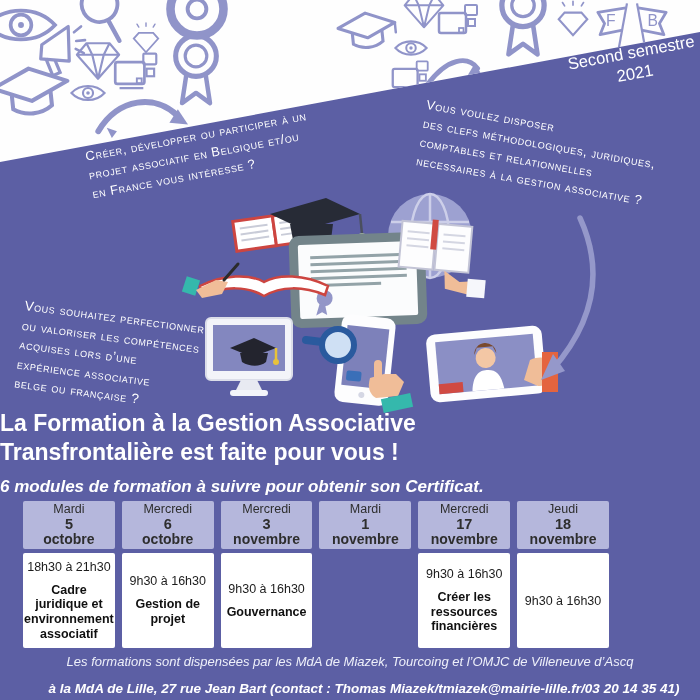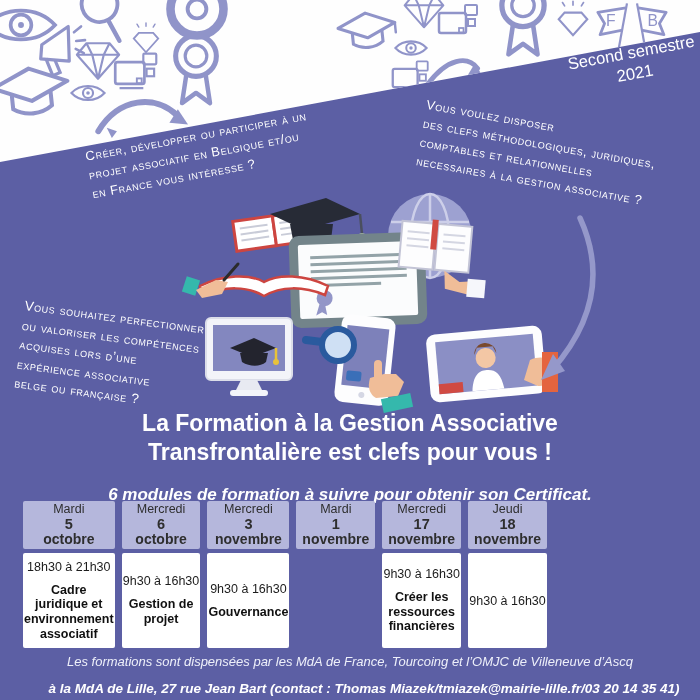--- a/index.html
+++ b/index.html
@@ -24,25 +24,25 @@
   .q1 { left:84px;  top:148px; transform:rotate(-10.5deg); transform-origin:0 0; }
   .q2 { left:428px; top:96px;  transform:rotate(10deg);    transform-origin:0 0; }
   .q3 { left:26px;  top:296px; transform:rotate(7.5deg);   transform-origin:0 0; font-size:13.5px; }
   .badge {
     position:absolute; left:558px; top:42px; width:150px;
     transform:rotate(-10.5deg); color:#fff; font-size:16.5px;
     text-align:center; line-height:1.25;
   }
   .illustration { position:absolute; left:178px; top:190px; }
   .arrow-right { position:absolute; left:528px; top:212px; }
-  .title-block { position:absolute; left:0; top:409px; width:700px; text-align:center; color:#fff; }
+  .title-block { position:absolute; left:0; top:409px; width:700px; text-align:left; color:#fff; }
   .title-line { font-size:23px; font-weight:bold; line-height:1.26; }
-  .subtitle { margin-top:18px; font-size:17px; font-weight:bold; font-style:italic; }
+  .subtitle { margin-top:10px; font-size:17px; font-weight:bold; font-style:italic; }
   
-  .schedule { position:absolute; left:23px; top:501px; width:524px; height:147px; display:flex; gap:7px; }
+  .schedule { position:absolute; left:23px; top:501px; width:586px; height:147px; display:flex; gap:7px; }
   .card { flex:1 1 0; display:flex; flex-direction:column; gap:4px; }
   .card-header {
     background:#b5b7dc; height:48px; border-radius:2px;
     display:flex; flex-direction:column; justify-content:center;
     text-align:center; color:#2e2e2e; line-height:1.12;
   }
   .day   { font-size:12.5px; }
   .date  { font-size:14.5px; font-weight:bold; }
   .month { font-size:14px; font-weight:bold; }
   .card-body {
@@ -271,21 +271,21 @@
     </g>
   </svg>
 
   <svg class="arrow-right" width="80" height="185" viewBox="0 0 80 185">
     <path d="M52 6 Q88 85 24 158" fill="none" stroke="#9598ca" stroke-width="5.5" stroke-linecap="round"></path>
     <polygon points="13,168 37,159 25,142" fill="#9598ca"></polygon>
   </svg>
 
   <div class="title-block">
     <div class="title-line">La Formation à la Gestion Associative</div>
-    <div class="title-line">Transfrontalière est clefs pour vous !</div>
+    <div class="title-line">Transfrontalière est faite pour vous !</div>
     <div class="subtitle">6 modules de formation à suivre pour obtenir son Certificat.</div>
   </div>
 
   <div class="schedule">
     <div class="card">
       <div class="card-header">
         <div class="day">Mardi</div>
         <div class="date">5</div>
         <div class="month">octobre</div>
       </div>
@@ -340,17 +340,17 @@
         <div class="date">18</div>
         <div class="month">novembre</div>
       </div>
       <div class="card-body">
         <div class="time">9h30 à 16h30</div>
       </div>
     </div>
   </div>
 
   <div class="footer">
-    <div class="footer-l1">Les formations sont dispensées par les MdA de France, Tourcoing et l’OMJC de Villeneuve d’Ascq</div>
+    <div class="footer-l1">Les formations sont dispensées par les MdA de Miazek, Tourcoing et l’OMJC de Villeneuve d’Ascq</div>
     <div class="footer-l2">à la MdA de Lille, 27 rue Jean Bart (contact : Thomas Miazek/tmiazek@mairie-lille.fr/03 20 14 35 41)</div>
   </div>
 
 </div>
 
 </body></html>

